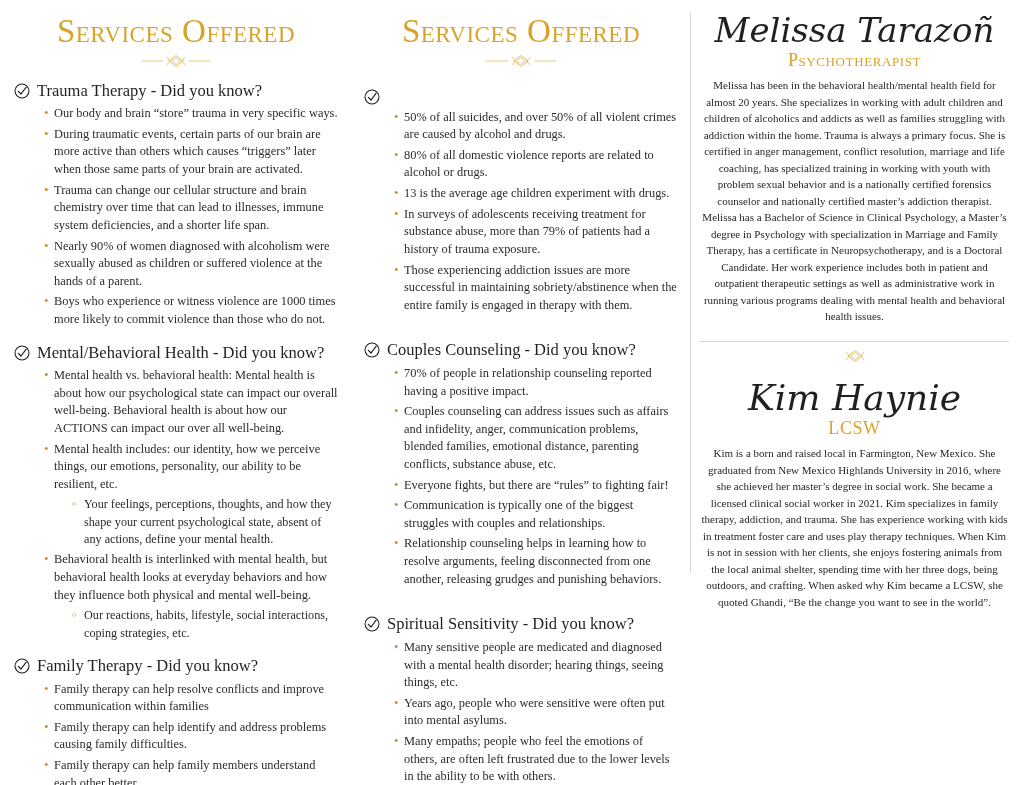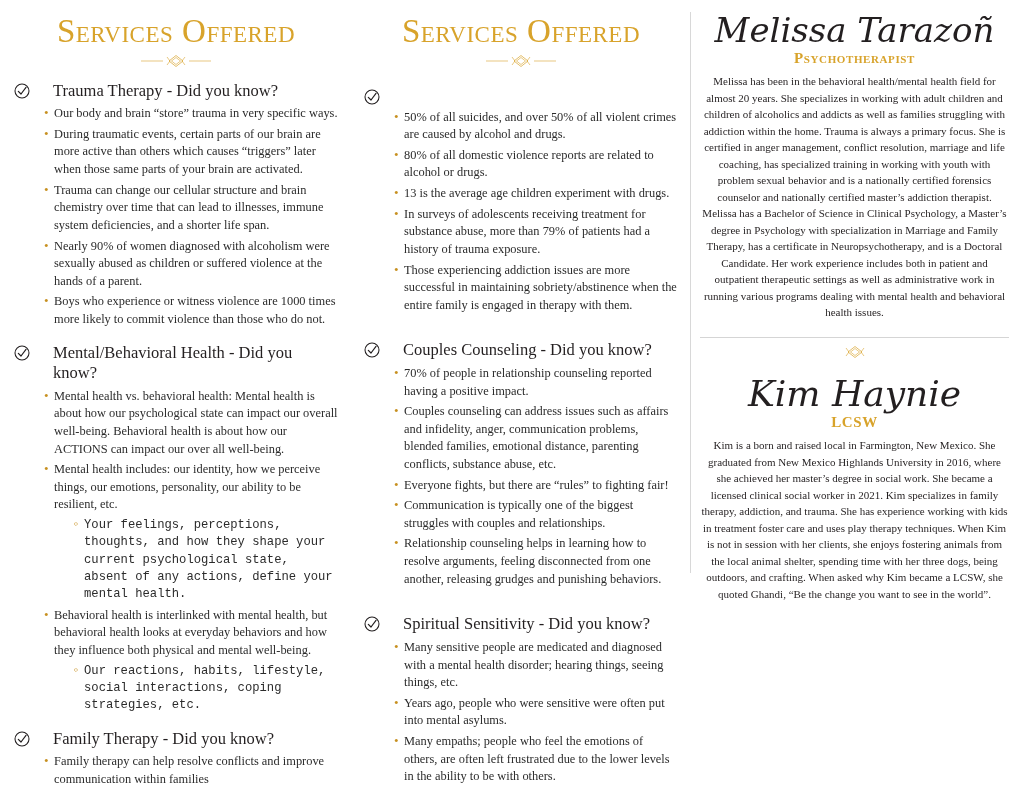--- a/index.html
+++ b/index.html
@@ -57,21 +57,21 @@
     width: 70px;
     height: 16px;
   }
 
   .item {
     margin-bottom: 14px;
   }
   .item-head {
     display: flex;
     align-items: flex-start;
-    gap: 23px;
+    gap: 7px;
     font-size: 16.5px;
     line-height: 1.25;
     color: #231f20;
     margin-bottom: 4px;
   }
   .check {
     flex: 0 0 auto;
     width: 16px;
     height: 16px;
     margin-top: 2px;
@@ -94,21 +94,20 @@
     position: absolute;
     left: 0;
     top: -1px;
     color: #c79020;
     font-size: 13px;
   }
   ul.subfacts {
     margin: 3px 0 3px 0;
     padding-left: 18px;
     list-style: none;
-    font-family: Liberation Mono, monospace;
   }
   ul.subfacts > li {
     position: relative;
     font-size: 12.2px;
     line-height: 1.42;
     color: #2b2b2b;
     margin-bottom: 2px;
     padding-left: 12px;
   }
   ul.subfacts > li:before {
@@ -130,23 +129,23 @@
     font-size: 34px;
     color: #231f20;
     margin: 4px 0 1px 0;
     line-height: 1.1;
     font-weight: normal;
   }
   .bio-cred {
     font-variant: small-caps;
     letter-spacing: 0.6px;
     color: #d8a32b;
-    font-size: 15px;
+    font-size: 18px;
     margin: 0 0 6px 0;
-    font-weight: bold;
+    font-weight: normal;
   }
   .bio-text {
     font-size: 11px;
     line-height: 1.5;
     text-align: center;
     color: #231f20;
     margin: 0;
   }
   .bio-sep {
     width: 100%;

